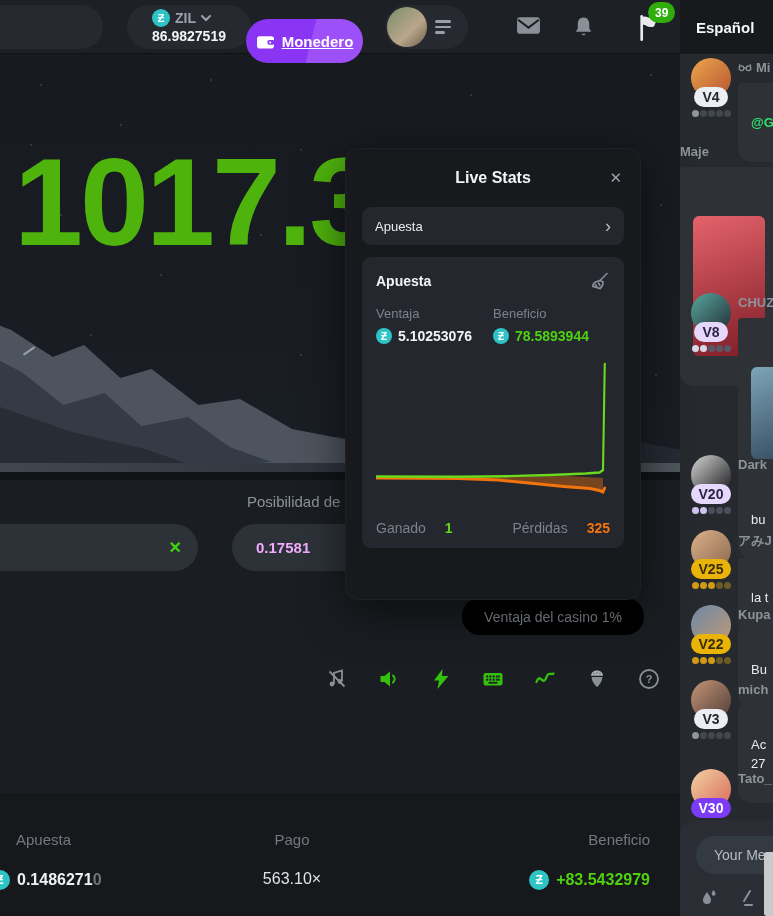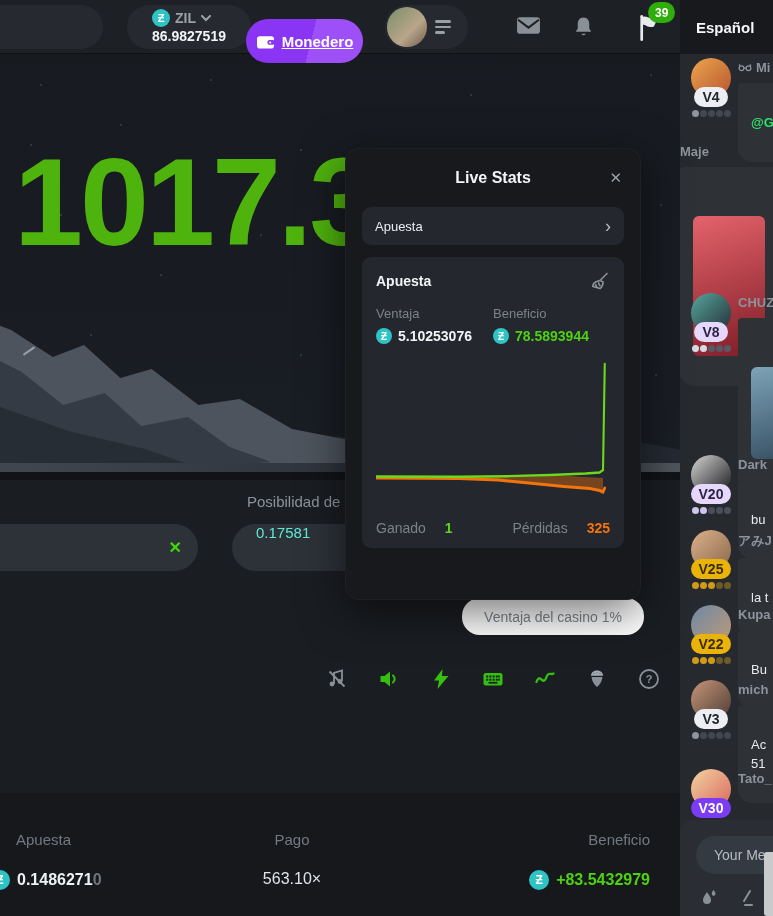--- a/index.html
+++ b/index.html
@@ -38,22 +38,22 @@
   .mtn-shadow{position:absolute;left:-20px;bottom:10px;width:300px;height:70px;background:#272d35;clip-path:polygon(0 0,30% 45%,55% 70%,75% 100%,0 100%);}
   .streak{position:absolute;left:22px;bottom:128px;width:14px;height:2px;background:#aab2ba;transform:rotate(-35deg);border-radius:2px;opacity:.8;}
   .ground{position:absolute;left:0;bottom:8px;width:100%;height:9px;background:linear-gradient(90deg,#41474f,#2c323a 55%,#3f454d 85%,#50565d);}
   .ground-dark{position:absolute;left:0;bottom:0;width:100%;height:8px;background:#111317;}
 
   
   .controls{position:absolute;left:0;top:480px;width:680px;height:313px;background:#1a1d22;}
   .chance-label{position:absolute;left:247px;top:13px;color:#8d939b;font-size:15px;white-space:nowrap;}
   .input1{position:absolute;left:-24px;top:44px;width:222px;height:47px;border-radius:24px;background:#2d3239;display:flex;align-items:center;justify-content:flex-end;padding-right:16px;}
   .mult-x{color:#3fd60e;font-weight:bold;font-size:16px;}
-  .input2{position:absolute;left:232px;top:44px;width:170px;height:47px;border-radius:24px;background:#2d3239;display:flex;padding-left:24px;color:#5eead4;font-weight:normal;font-size:15px;}
-  .edge-pill{position:absolute;left:462px;top:118px;width:182px;height:37px;border-radius:18px;background:#ffffff;color:#80868e;font-size:14px;display:flex;align-items:center;justify-content:center;}
+  .input2{position:absolute;left:232px;top:44px;width:170px;height:47px;border-radius:24px;background:#2d3239;display:flex;align-items:center;padding-left:24px;color:#f0abfc;font-weight:bold;font-size:15px;}
+  .edge-pill{position:absolute;left:462px;top:118px;width:182px;height:37px;border-radius:18px;background:#000000;color:#80868e;font-size:14px;display:flex;align-items:center;justify-content:center;}
   .toolbar{position:absolute;right:20px;top:188px;display:flex;gap:30px;align-items:center;}
   .ticon{width:22px;height:22px;cursor:pointer;}
 
   
   .betstats{position:absolute;left:0;top:793px;width:680px;height:123px;background:#16181c;}
   .bs-col{position:absolute;top:38px;display:flex;flex-direction:column;gap:22px;}
   .bs-label{color:#737981;font-size:15px;}
   .bs-val{display:flex;align-items:center;gap:7px;color:#eef1f3;font-weight:bold;font-size:16px;}
   .bs-left{left:16px;}
   .bs-left .bs-val{margin-left:-26px;}
@@ -486,21 +486,21 @@
               <i></i>
             </div>
     </div>
     <div class="mcontent">
       <div class="uname">
 
         <span class="uname-text">mich</span>
       </div>
       <div class="bubble">
         <span class="btext">Ac
-51</span>
+27</span>
         
       </div>
     </div>
   </div>
 
   <div class="msg" style="top: 769px;">
     <div class="avcol">
       <div class="avatar" style="background: linear-gradient(135deg, rgb(242, 211, 162), rgb(217, 105, 92));"></div>
       <div class="vip vip-purple">V30</div>
       <div class="medals pal-purple">

